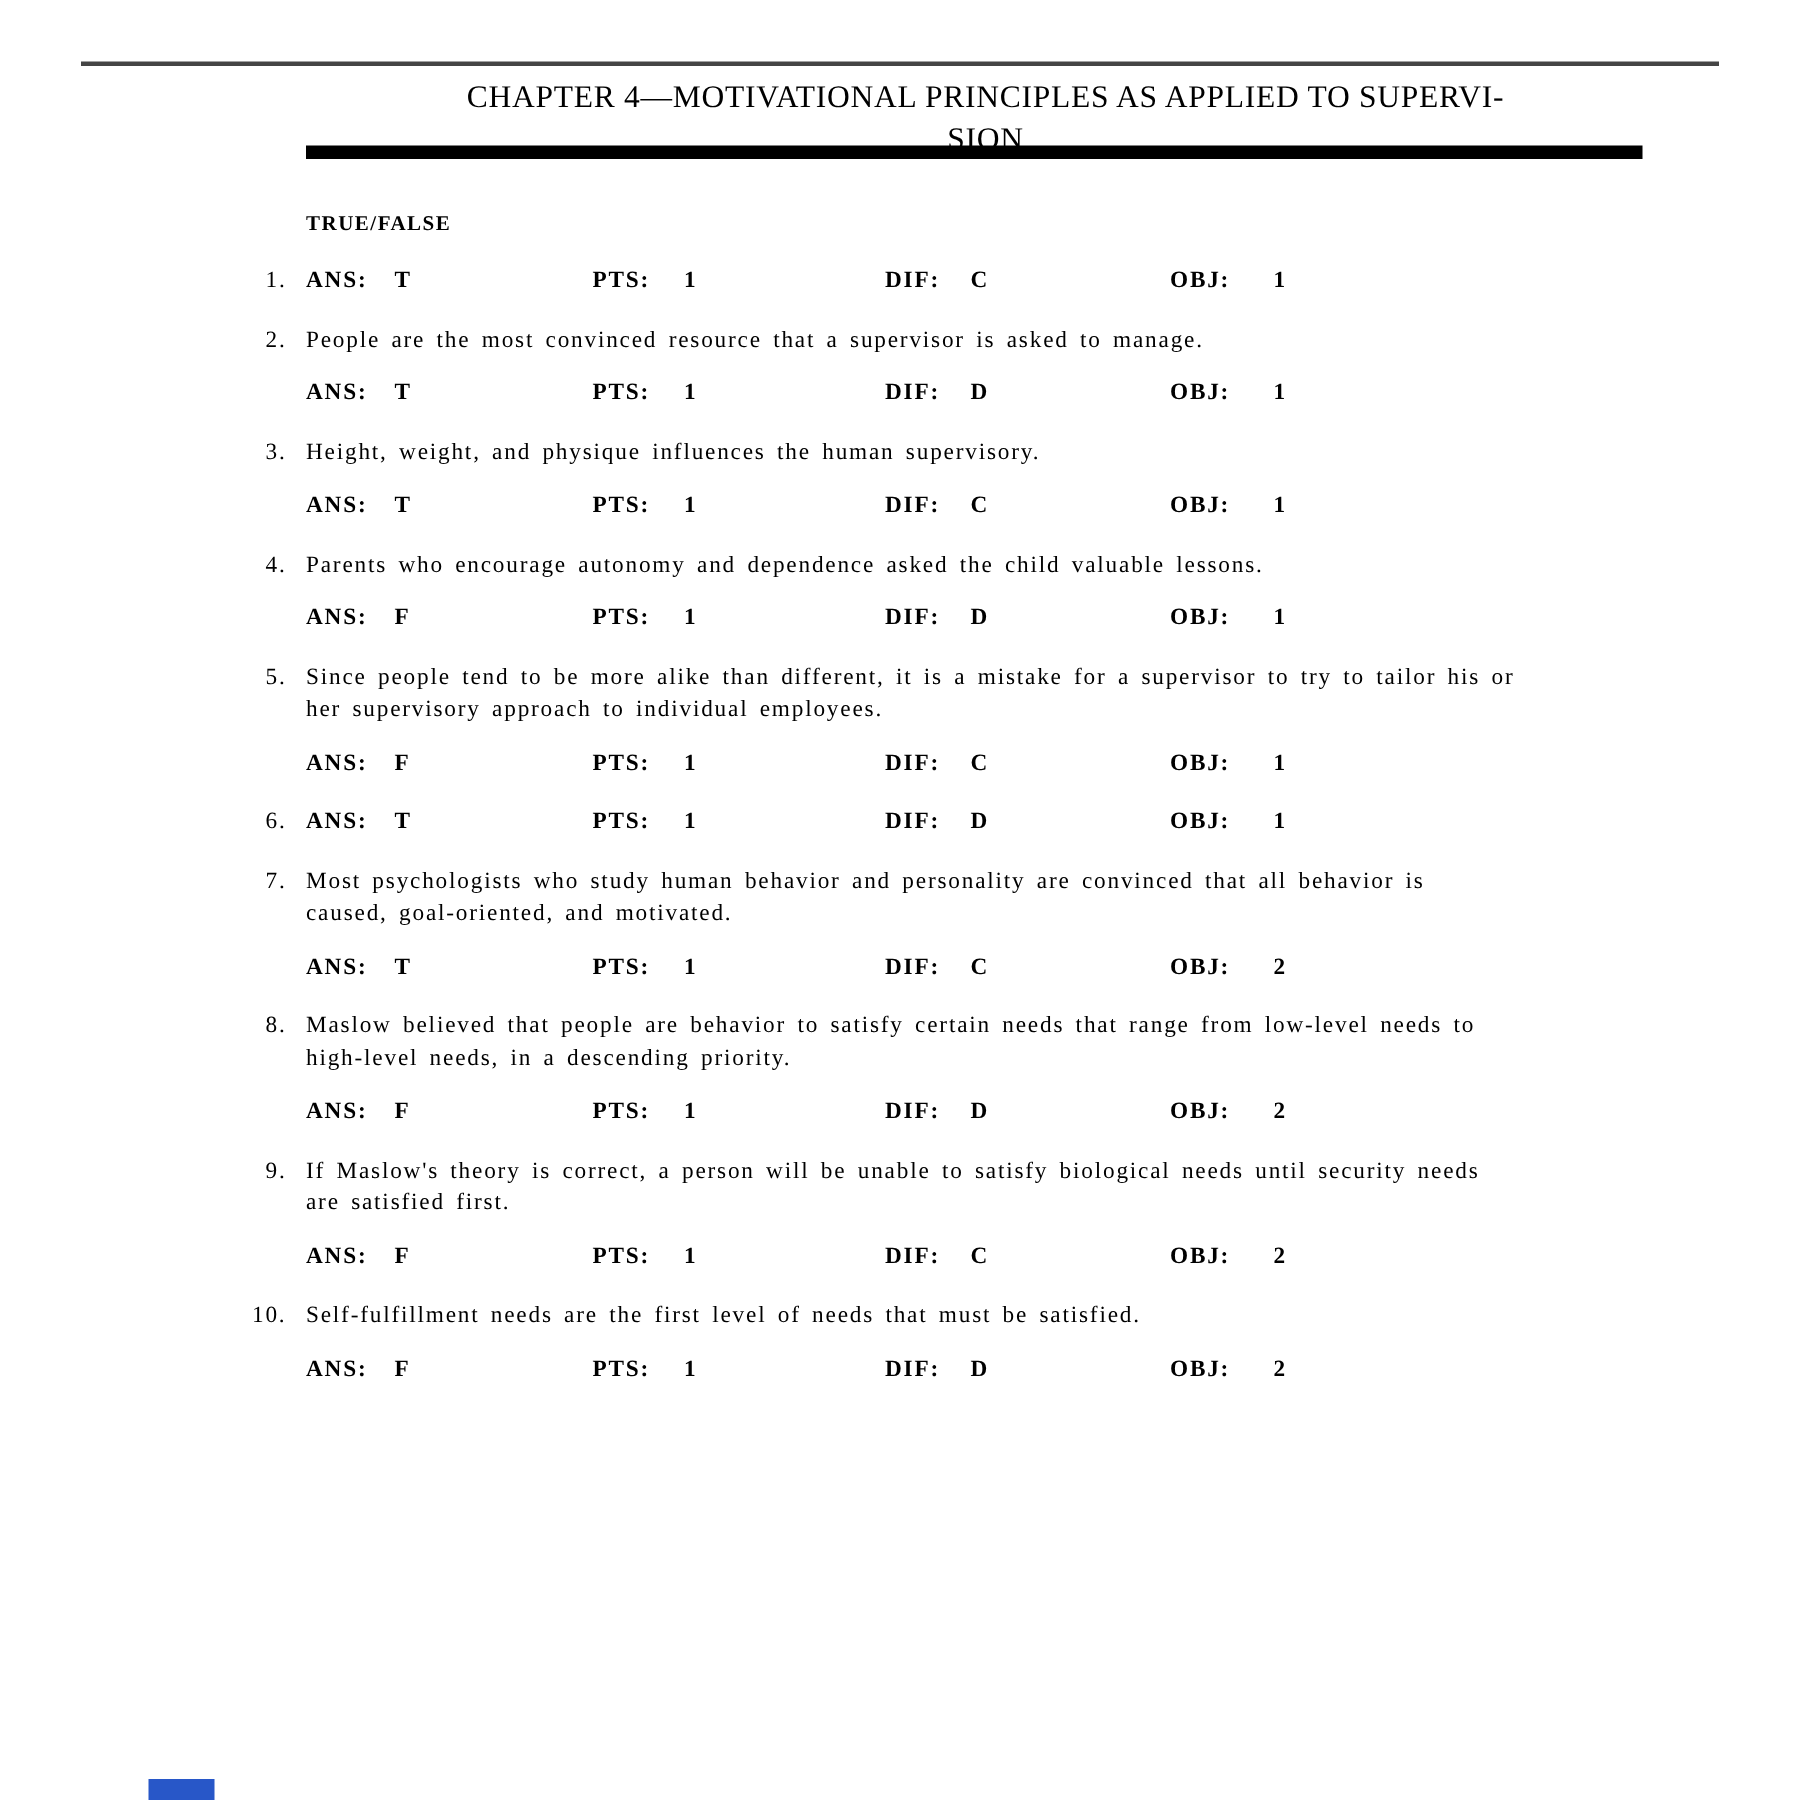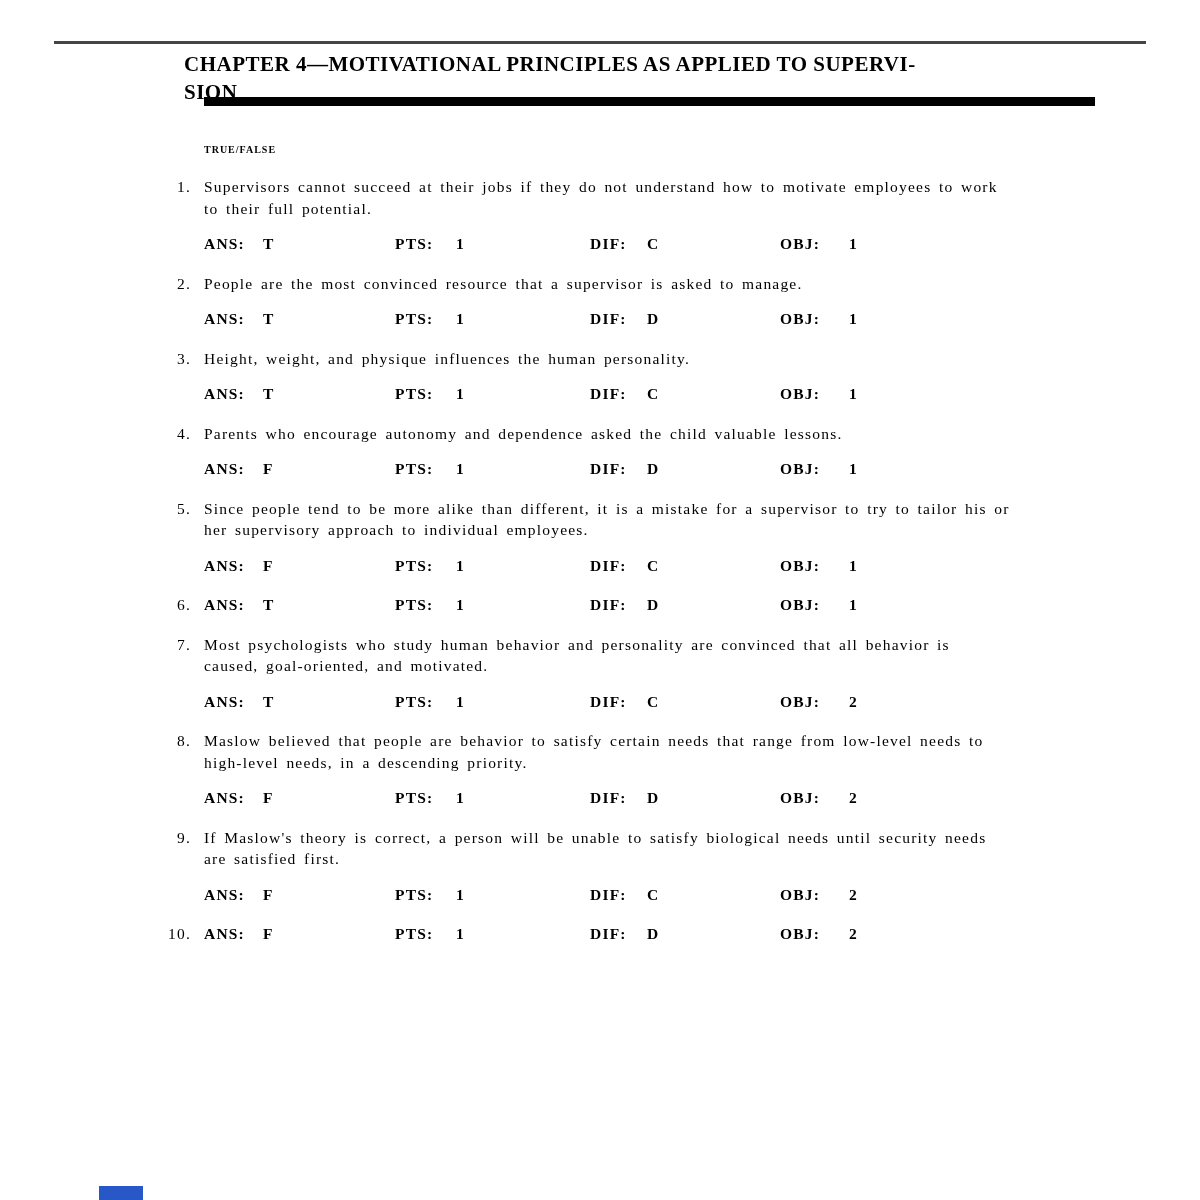--- a/index.html
+++ b/index.html
@@ -15,38 +15,39 @@
     left:54px; top:41px;
     width:1092px; height:3px;
     background:#454545;
   }
   .doc {
     position:absolute;
     left:161px; top:50px;
     width:978px;
   }
   .chapter-title {
-    margin-left:23px;
+    margin-left:46px;
     width:900px;
     font-size:21px;
     line-height:28px;
-    font-weight:bold;
+    font-weight:normal;
     letter-spacing:0.5px;
     white-space:pre-line;
+    text-align:center;
   }
   .title-bar {
     margin-left:43px;
     margin-top:-9px;
     width:891px; height:9px;
     background:#000000;
   }
   .section-label {
     margin-left:43px;
     margin-top:33px;
-    font-size:10px;
+    font-size:14px;
     line-height:21px;
     font-weight:bold;
     letter-spacing:1px;
   }
   .questions { margin-top:16px; }
   .qrow {
     display:flex;
     font-size:15.5px;
     line-height:21.5px;
     letter-spacing:1.2px;
@@ -95,22 +96,20 @@
   <div class="chapter-title">CHAPTER 4—MOTIVATIONAL PRINCIPLES AS APPLIED TO SUPERVI-
 SION</div>
   <div class="title-bar" style="background: rgb(0, 0, 0);"></div>
 
   <div class="section-label">TRUE/FALSE</div>
 
   <div class="questions" id="questions">
   <div class="qrow">
     <div class="qnum">1.</div>
     <div class="qbody">
-      <div class="qtext">Supervisors cannot succeed at their jobs if they do not understand how to motivate employees to work
-to their full potential.</div>
       <div class="ansrow">
         <div class="ag ag1">
           <span class="alabel">ANS:</span><span class="avalue">T</span>
         </div>
         <div class="ag ag2">
           <span class="alabel">PTS:</span><span class="avalue">1</span>
         </div>
         <div class="ag ag3">
           <span class="alabel">DIF:</span><span class="avalue">C</span>
         </div>
@@ -138,21 +137,21 @@
         <div class="ag ag4">
           <span class="alabel">OBJ:</span><span class="avalue">1</span>
         </div>
       </div>
     </div>
   </div>
 
   <div class="qrow">
     <div class="qnum">3.</div>
     <div class="qbody">
-      <div class="qtext">Height, weight, and physique influences the human personality.</div>
+      <div class="qtext">Height, weight, and physique influences the human supervisory.</div>
       <div class="ansrow">
         <div class="ag ag1">
           <span class="alabel">ANS:</span><span class="avalue">T</span>
         </div>
         <div class="ag ag2">
           <span class="alabel">PTS:</span><span class="avalue">1</span>
         </div>
         <div class="ag ag3">
           <span class="alabel">DIF:</span><span class="avalue">C</span>
         </div>
@@ -288,20 +287,21 @@
         <div class="ag ag4">
           <span class="alabel">OBJ:</span><span class="avalue">2</span>
         </div>
       </div>
     </div>
   </div>
 
   <div class="qrow">
     <div class="qnum">10.</div>
     <div class="qbody">
+      <div class="qtext">Self-fulfillment needs are the first level of needs that must be satisfied.</div>
       <div class="ansrow">
         <div class="ag ag1">
           <span class="alabel">ANS:</span><span class="avalue">F</span>
         </div>
         <div class="ag ag2">
           <span class="alabel">PTS:</span><span class="avalue">1</span>
         </div>
         <div class="ag ag3">
           <span class="alabel">DIF:</span><span class="avalue">D</span>
         </div>

